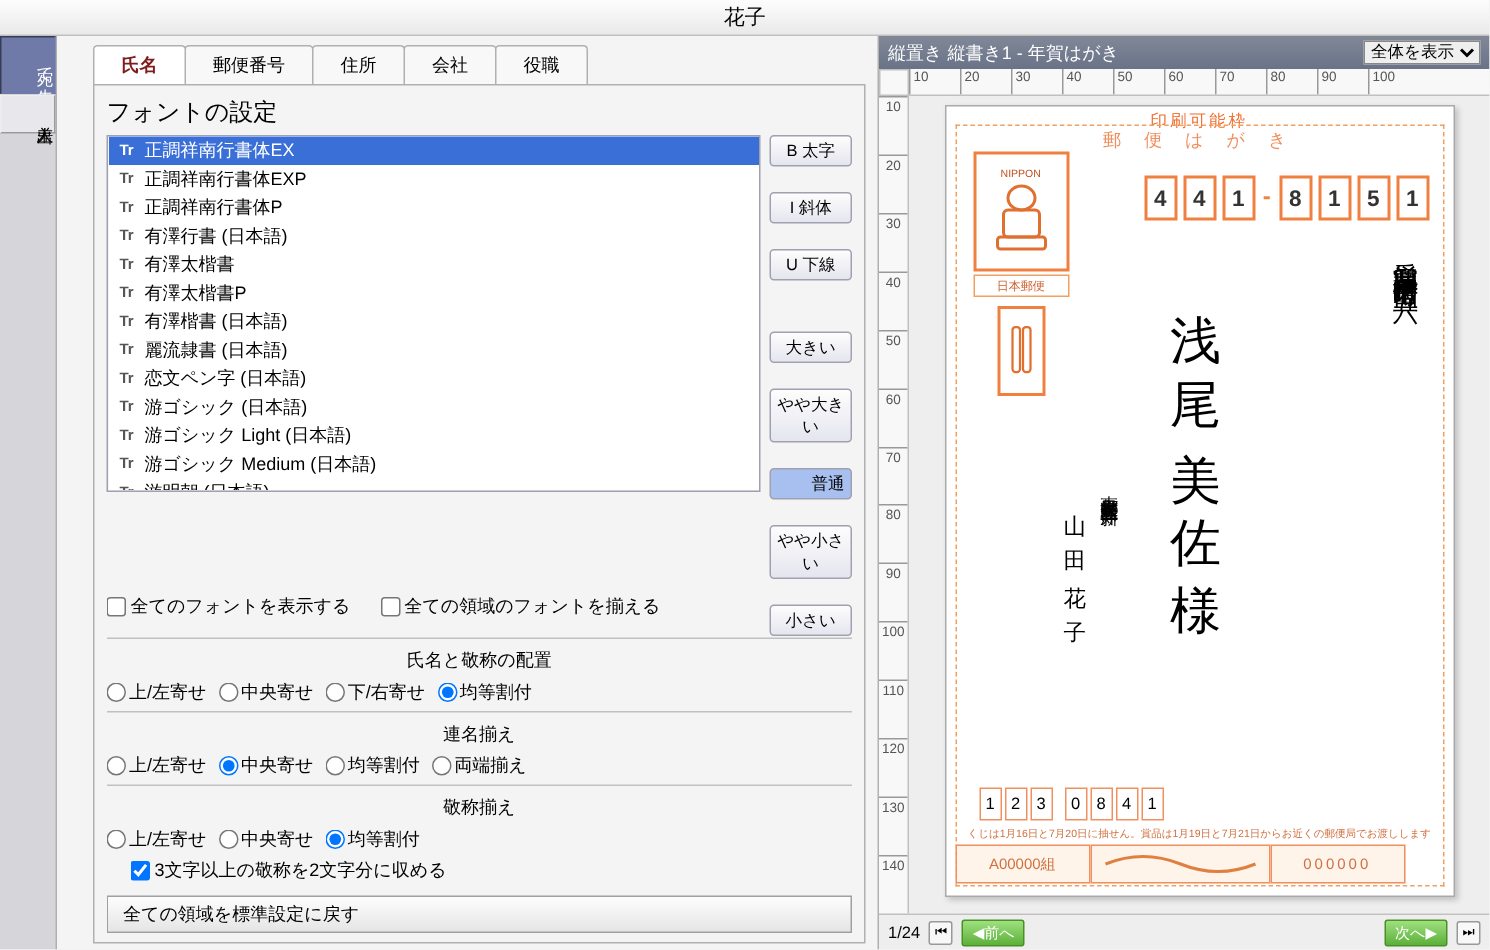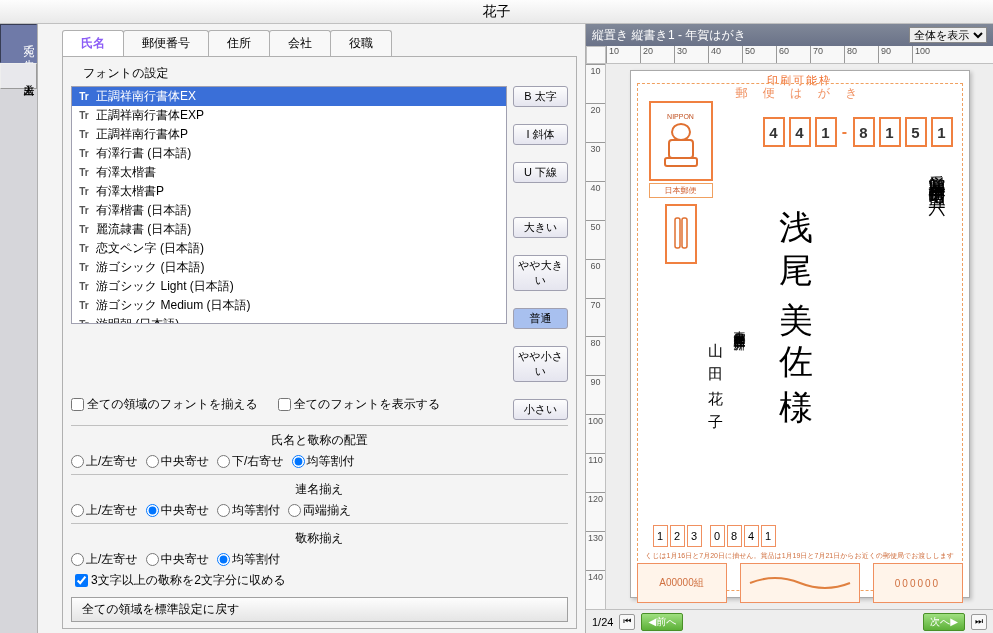--- a/index.html
+++ b/index.html
@@ -11,32 +11,32 @@
 .main { flex: 1; display: flex; min-height: 0; }
 
 .left-col { width: 38px; background: #d6d6da; display: flex; flex-direction: column; border-right: 1px solid #b0b0b0; }
 .left-col .mode-btn { writing-mode: vertical-rl; text-orientation: upright; font-size: 11px; padding: 12px 0; text-align: center; cursor: pointer; border: 1px outset #eee; }
 .left-col .mode-btn.active { background: #6f7aa8; color: #fff; border: 1px inset #6f7aa8;}
 .left-col .mode-btn.inactive { background: #e8e8ec; }
 
 .center-col { flex: 0 0 548px; background: #f4f4f4; display:flex; flex-direction:column; border-right:1px solid #b0b0b0;}
 .tabs { display:flex; margin: 6px 8px 0 24px; }
 .tab { font-size:12px; padding:4px 18px; border:1px solid #b0b0b0; border-bottom:none; background:#f8f8f8; border-radius:3px 3px 0 0; margin-right:-1px; cursor:pointer; }
-.tab.active { color:#8b5cf6; background:#fff; font-weight:bold;}
+.tab.active { color:#7f1d1d; background:#fff; font-weight:bold;}
 .inner { flex:1; margin:0 8px 4px 24px; background:#f4f4f4; border:1px solid #b0b0b0; padding:6px 8px; display:flex; flex-direction:column; min-height:0;}
-.section-label { font-size:12px; margin:2px 12px 4px;}
+.section-label { font-size:16px; margin:2px 0 4px;}
 .font-row { display:flex; gap:6px; align-items:stretch; min-height:0;}
 .font-list { flex:1; height:238px; overflow:auto; border:1px solid #a0a0b0; background:#fff; font-size:12px;}
 .font-item { display:flex; align-items:center; padding:1px 4px; gap:4px; cursor:pointer; }
 .font-item.selected { background:#3a6fd8; color:#fff; }
 .tt-icon { font-weight:bold; font-size:10px; width:16px; text-align:center; color:#555; }
 .font-item.selected .tt-icon{color:#fff;}
 .btn-col { display:flex; flex-direction:column; gap:17px;}
 .mini-btn { font-size:11px; border:1px solid #a0a0b0; background:linear-gradient(#fdfdfd,#e5e5ef); border-radius:3px; padding:2px 4px; width:55px; text-align:center; cursor:pointer;}
-.mini-btn.active{background:#a8c0ef;}
+.mini-btn.active{background:#a8c0ef;text-align:right;}
 .sample-box { border:1px solid #a0a0b0; background:#fff; margin-top:8px; padding:14px 0; text-align:center; font-size:16px; font-family:"HG行書体","Yu Mincho",serif;}
 .chk-row{display:flex; gap:20px; font-size:12px; margin:8px 0;}
 .chk-row label{display:flex;align-items:center;gap:3px;}
 .group{border-top:1px solid #c0c0c0; padding-top:6px; margin-top:4px;}
 .group-title{font-size:12px; margin-bottom:4px;text-align:center;}
 .radio-row{display:flex; gap:8px; font-size:12px;}
 .radio-row label{display:flex;align-items:center;gap:2px;}
 .footer-btn{font-size:12px;border:1px solid #a0a0a0;background:linear-gradient(#fdfdfd,#e5e5e5);padding:3px 10px;margin-top:8px;cursor:pointer;display:inline-block;}
 
 .right-col{flex:1; background:#fff; display:flex; flex-direction:column; position:relative;}
@@ -66,21 +66,21 @@
 .zip-box{width:22px;height:30px;border:2px solid #f08040;display:flex;align-items:center;justify-content:center;font-size:15px;font-weight:bold;color:#333;}
 .addr-v{position:absolute;writing-mode:vertical-rl;text-orientation:upright;}
 .recipient-name{top:112px;right:150px;font-size:34px;font-family:"HG行書体","Yu Mincho",serif;letter-spacing:4px;}
 .recipient-addr{top:90px;right:20px;font-size:17px;font-family:"Yu Mincho",serif;letter-spacing:2px;}
 .sender-name{top:260px;left:75px;font-size:15px;font-family:"Yu Mincho",serif;letter-spacing:4px;}
 .sender-addr{top:250px;left:100px;font-size:12px;font-family:"Yu Mincho",serif;letter-spacing:1px;}
 .sender-zip{position:absolute;bottom:50px;left:22px;display:flex;gap:2px;}
 .sender-zip .zb{width:15px;height:22px;border:1.6px solid #f09060;font-size:11px;display:flex;align-items:center;justify-content:center;}
 .bottom-strip{position:absolute;bottom:6px;left:6px;right:6px;height:40px;}
 .bottom-strip .msg{font-size:7px;color:#d07040;text-align:center;}
-.bottom-boxes{display:flex;justify-content:space-between;margin-top:2px;height:40px;}
+.bottom-boxes{display:flex;margin-top:2px;height:26px;}
 .bottom-boxes .b{border:1.5px solid #f09060;background:#fff4ea;font-size:10px;display:flex;align-items:center;justify-content:center;color:#d07040;}
 .bottom-boxes .b1{width:90px;}
 .bottom-boxes .b2{width:120px;}
 .bottom-boxes .b3{width:90px;letter-spacing:2px;}
 
 .paginator{height:24px;background:#eee;border-top:1px solid #c0c0c0;display:flex;align-items:center;padding:0 6px;gap:6px;font-size:11px;}
 .paginator .flex{flex:1}
 .nav-btn{background:linear-gradient(#9fe080,#5cb038);border:1px solid #4a9028;color:#fff;font-size:10px;padding:1px 6px;border-radius:2px;cursor:pointer;display:inline-flex;align-items:center;}
 .nav-arrow{width:16px;height:16px;border:1px solid #999;background:#f8f8f8;border-radius:2px;cursor:pointer;display:inline-flex;align-items:center;justify-content:center;font-size:9px;}
 </style>
@@ -175,25 +175,25 @@
           <div class="mini-btn active">普通</div>
           <div class="mini-btn">やや小さい</div>
           <div class="mini-btn">小さい</div>
         </div>
       </div>
 
 
       <div class="chk-row">
         <label>
             <input type="checkbox" style="">
-            <span>全ての領域のフォントを揃える</span>
+            <span>全てのフォントを表示する</span>
           </label>
         <label>
             <input type="checkbox" style="">
-            <span>全てのフォントを表示する</span>
+            <span>全ての領域のフォントを揃える</span>
           </label>
       </div>
 
       <div class="group">
         <div class="group-title">氏名と敬称の配置</div>
         <div class="radio-row">
           <label>
               <input type="radio" name="g1" style="">
               <span>上/左寄せ</span>
             </label>
@@ -243,21 +243,21 @@
             </label>
           <label>
               <input type="radio" name="g3" style="">
               <span>中央寄せ</span>
             </label>
           <label>
               <input type="radio" name="g3" checked="" style="">
               <span>均等割付</span>
             </label>
         </div>
-        <div class="chk-row" style="margin:4px 4px 0">
+        <div class="chk-row" style="margin:4px 16px 0">
           <label>
               <input type="checkbox" checked="" style="">
               <span>3文字以上の敬称を2文字分に収める</span>
             </label>
         </div>
       </div>
 
       <div class="footer-btn">全ての領域を標準設定に戻す</div>
     </div>
   </div>

